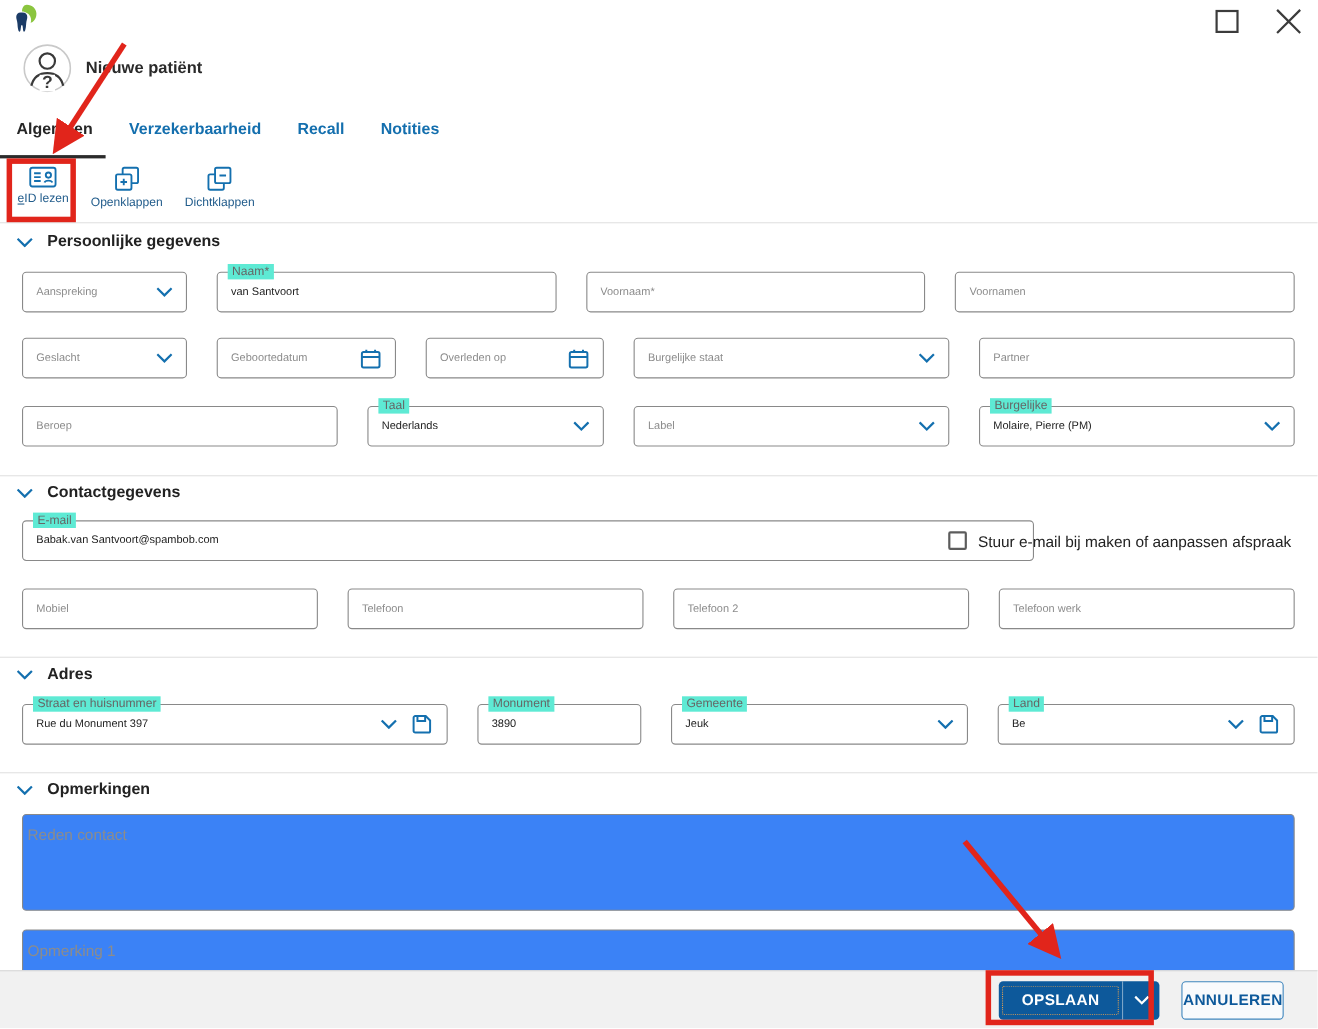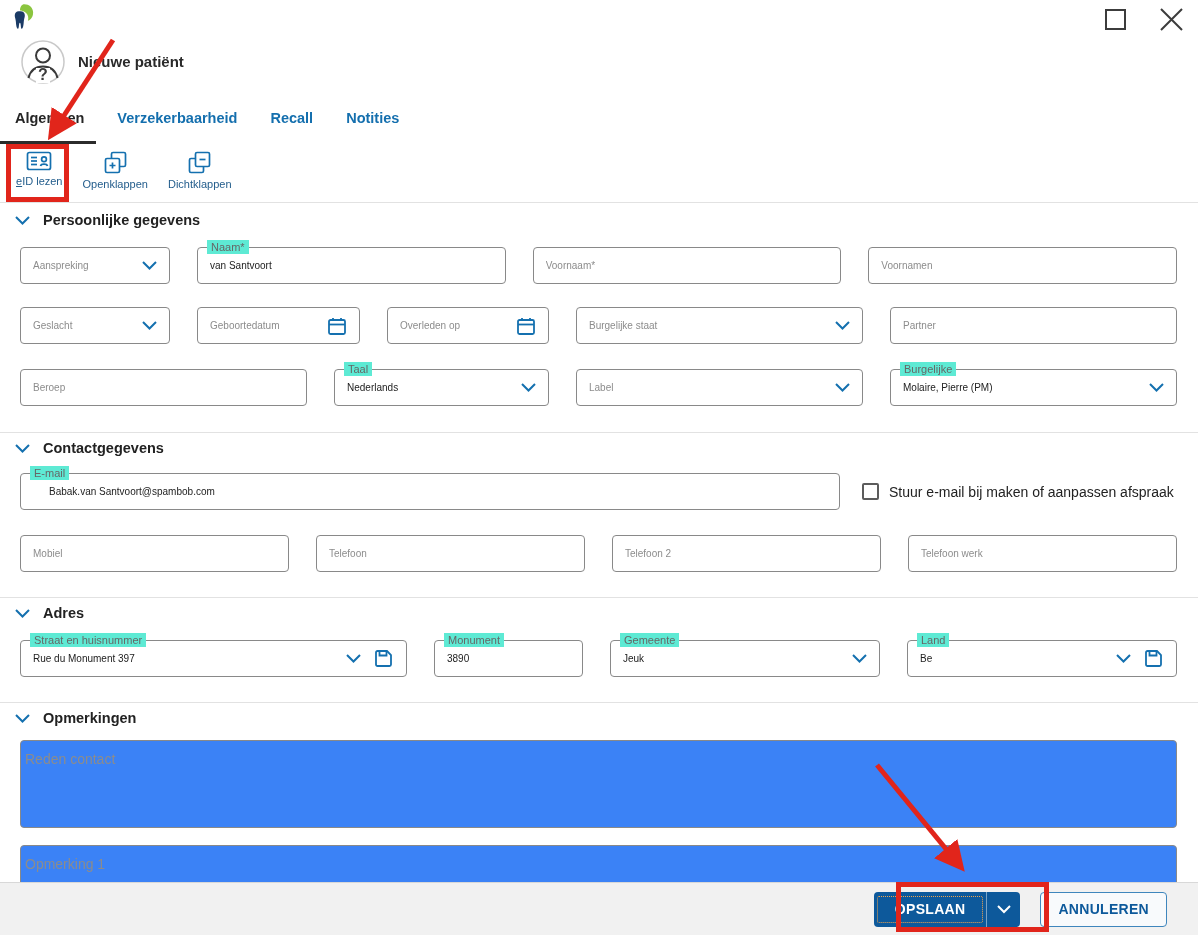--- a/index.html
+++ b/index.html
@@ -44,34 +44,34 @@
 
   .w150 { width:150px; flex:0 0 150px; }
   .w163 { width:163px; flex:0 0 163px; }
   .w162 { width:162px; flex:0 0 162px; }
   .w287 { width:287px; flex:0 0 287px; }
   .w215 { width:215px; flex:0 0 215px; }
   .w387 { width:387px; flex:0 0 387px; }
   .w149 { width:149px; flex:0 0 149px; }
   .grow { flex:1 1 0; }
 
-  .email-field { position:absolute; left:20px; top:473px; width:820px;padding-left:16px; }
+  .email-field { position:absolute; left:20px; top:473px; width:920px; }
   .checkbox-row { position:absolute; left:862px; top:483px; display:flex; align-items:center; gap:10px; font-size:14px; color:#222; }
   .checkbox { width:17px; height:17px; border:2px solid #5c5c5c; border-radius:2px; background:#fff; cursor:pointer; }
 
   .ta-wrap { position:absolute; left:20px; right:21px; }
   textarea { width:100%; height:100%; border:1px solid #898989; border-radius:4px; resize:none; outline:none; padding:10px 4px; font-family:"Liberation Sans",sans-serif; font-size:14px; color:#222; background:#3b82f6; }
 
   
   .footer { position:absolute; left:0; top:882px; width:100%; height:53px; background:#f1f1f1; border-top:1px solid #d8d8d8; display:flex; align-items:center; justify-content:flex-end; padding-right:31px; gap:20px; z-index:10; }
   .save-btn { display:flex; height:35px; background:#0d599b; border-radius:4px; color:#fff; overflow:hidden; cursor:pointer; }
   .save-main { position:relative; display:flex; align-items:center; padding:0 21px; font-size:14px; font-weight:bold; letter-spacing:0.3px; }
   .save-main::after { content:""; position:absolute; inset:4px 3px; border:1px dotted #efa54e; border-radius:2px; pointer-events:none; }
   .save-chevron { width:34px; display:flex; align-items:center; justify-content:center; border-left:1px solid rgba(255,255,255,0.45); cursor:pointer; }
-  .cancel-btn { height:35px; display:flex; align-items:center; padding:0 17px; background:#f8fafc; border:1px solid #3f86bd; border-radius:4px; color:#0d599b; font-size:14px; font-weight:bold; letter-spacing:0.3px; cursor:pointer; }
+  .cancel-btn { height:35px; display:flex; align-items:center; padding:0 0; background:#f8fafc; border:1px solid #3f86bd; border-radius:4px; color:#0d599b; font-size:14px; font-weight:bold; letter-spacing:0.3px; cursor:pointer; }
 
   
   .ann-box { position:absolute; border:5px solid #e1251b; z-index:50; pointer-events:none; }
   .ann-box1 { left:6px; top:144px; width:63px; height:58px; }
   .ann-box2 { left:896px; top:882px; width:153px; height:50px; }
   .ann-arrows { position:absolute; left:0; top:0; z-index:60; pointer-events:none; }
 </style>
 </head>
 <body>
 

